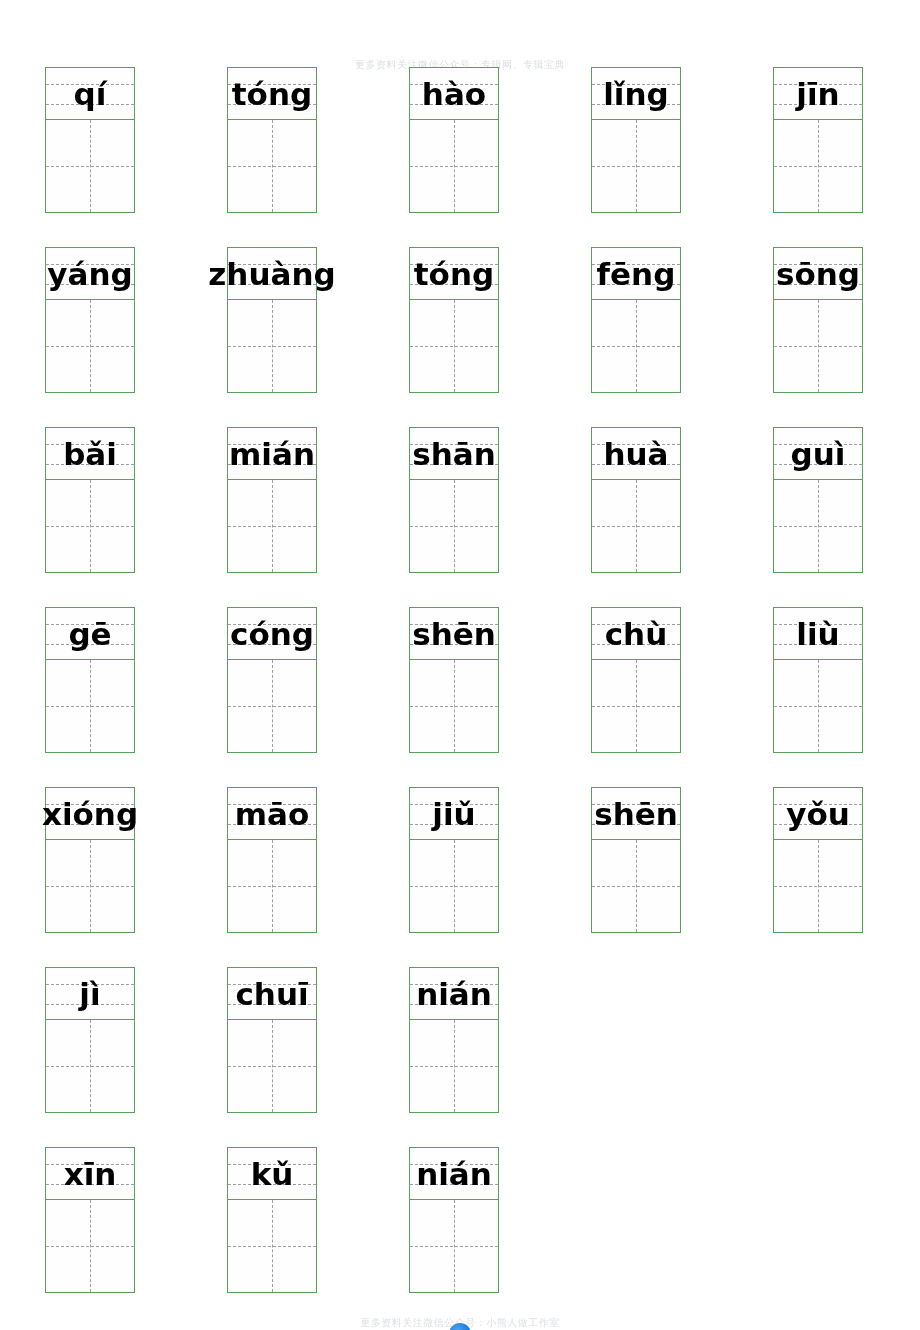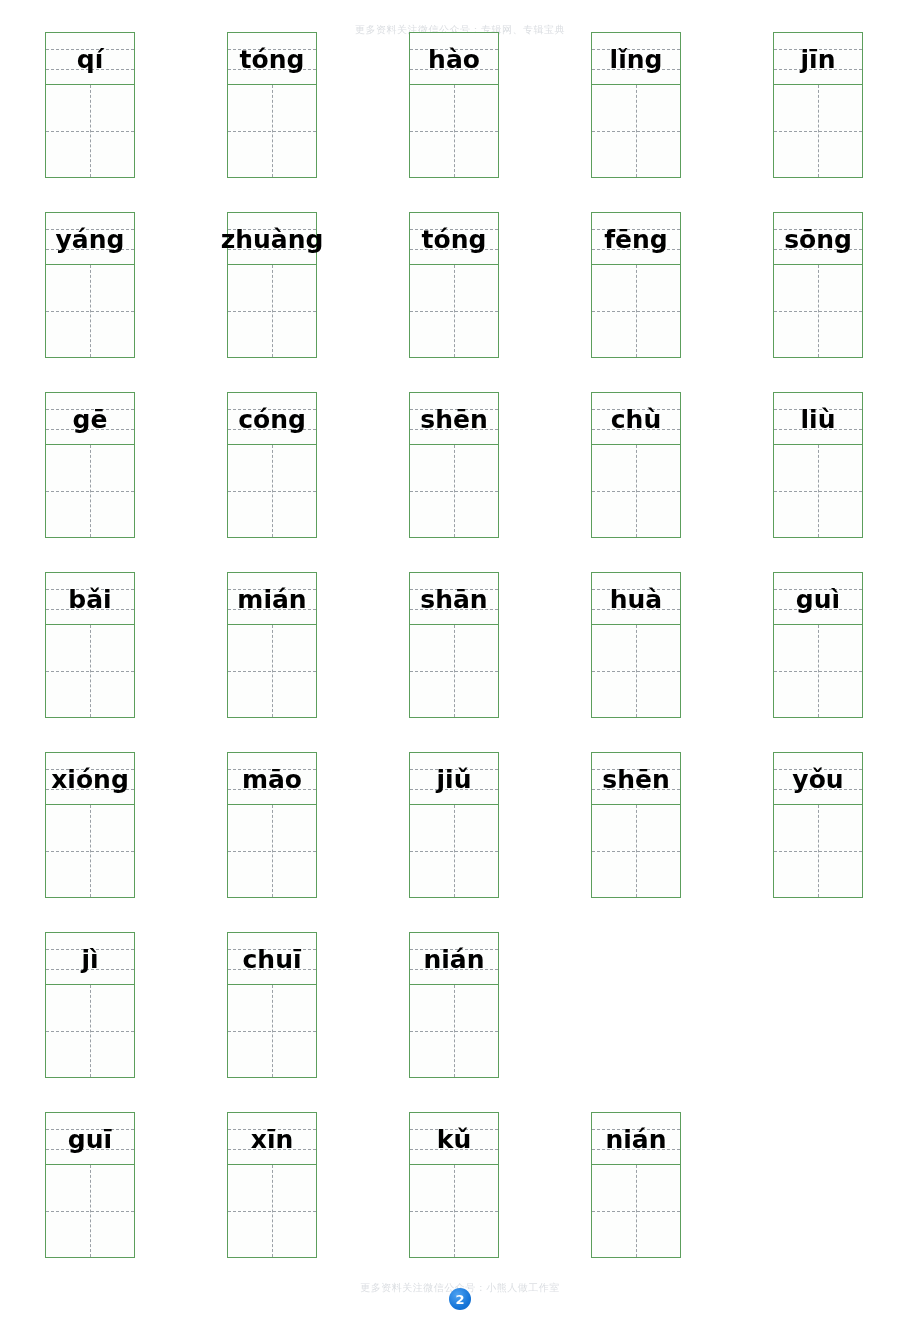--- a/index.html
+++ b/index.html
@@ -13,20 +13,21 @@
     height: 1330px;
     position: relative;
     overflow: hidden;
   }
 
   #page {
     position: relative;
     width: 920px;
     height: 1142px;
     background: #ffffff;
+    margin-top: 35px;
   }
 
   
   .watermark {
     position: absolute;
     font-family: "DejaVu Sans", sans-serif;
     color: #cfd3d8;
     white-space: nowrap;
     letter-spacing: 0.5px;
     user-select: none;
@@ -82,21 +83,21 @@
   }
   .pinyin-box .rule.r1 { top: 16px; }
   .pinyin-box .rule.r2 { top: 36px; }
 
   .pinyin-text {
     position: absolute;
     left: 50%;
     top: 50%;
     transform: translate(-50%, -50%);
     font-family: "DejaVu Sans", sans-serif;
-    font-size: 25px;
+    font-size: 31px;
     font-weight: 700;
     color: #000000;
     line-height: 1;
     white-space: nowrap;
     z-index: 2;
   }
 
   
   .char-box {
     position: relative;
@@ -264,20 +265,77 @@
             <div class="vline"></div>
             <div class="hline"></div>
           </div>
         </div>
       </div>
       <div class="grid-row">
         <div class="cell">
           <div class="pinyin-box">
             <div class="rule r1"></div>
             <div class="rule r2"></div>
+            <div class="pinyin-text">bǎi</div>
+          </div>
+          <div class="char-box">
+            <div class="vline"></div>
+            <div class="hline"></div>
+          </div>
+        </div>
+        <div class="cell">
+          <div class="pinyin-box">
+            <div class="rule r1"></div>
+            <div class="rule r2"></div>
+            <div class="pinyin-text">mián</div>
+          </div>
+          <div class="char-box">
+            <div class="vline"></div>
+            <div class="hline"></div>
+          </div>
+        </div>
+        <div class="cell">
+          <div class="pinyin-box">
+            <div class="rule r1"></div>
+            <div class="rule r2"></div>
+            <div class="pinyin-text">shān</div>
+          </div>
+          <div class="char-box">
+            <div class="vline"></div>
+            <div class="hline"></div>
+          </div>
+        </div>
+        <div class="cell">
+          <div class="pinyin-box">
+            <div class="rule r1"></div>
+            <div class="rule r2"></div>
+            <div class="pinyin-text">huà</div>
+          </div>
+          <div class="char-box">
+            <div class="vline"></div>
+            <div class="hline"></div>
+          </div>
+        </div>
+        <div class="cell">
+          <div class="pinyin-box">
+            <div class="rule r1"></div>
+            <div class="rule r2"></div>
+            <div class="pinyin-text">guì</div>
+          </div>
+          <div class="char-box">
+            <div class="vline"></div>
+            <div class="hline"></div>
+          </div>
+        </div>
+      </div>
+      <div class="grid-row">
+        <div class="cell">
+          <div class="pinyin-box">
+            <div class="rule r1"></div>
+            <div class="rule r2"></div>
             <div class="pinyin-text">gē</div>
           </div>
           <div class="char-box">
             <div class="vline"></div>
             <div class="hline"></div>
           </div>
         </div>
         <div class="cell">
           <div class="pinyin-box">
             <div class="rule r1"></div>
@@ -321,77 +379,20 @@
             <div class="vline"></div>
             <div class="hline"></div>
           </div>
         </div>
       </div>
       <div class="grid-row">
         <div class="cell">
           <div class="pinyin-box">
             <div class="rule r1"></div>
             <div class="rule r2"></div>
-            <div class="pinyin-text">bǎi</div>
-          </div>
-          <div class="char-box">
-            <div class="vline"></div>
-            <div class="hline"></div>
-          </div>
-        </div>
-        <div class="cell">
-          <div class="pinyin-box">
-            <div class="rule r1"></div>
-            <div class="rule r2"></div>
-            <div class="pinyin-text">mián</div>
-          </div>
-          <div class="char-box">
-            <div class="vline"></div>
-            <div class="hline"></div>
-          </div>
-        </div>
-        <div class="cell">
-          <div class="pinyin-box">
-            <div class="rule r1"></div>
-            <div class="rule r2"></div>
-            <div class="pinyin-text">shān</div>
-          </div>
-          <div class="char-box">
-            <div class="vline"></div>
-            <div class="hline"></div>
-          </div>
-        </div>
-        <div class="cell">
-          <div class="pinyin-box">
-            <div class="rule r1"></div>
-            <div class="rule r2"></div>
-            <div class="pinyin-text">huà</div>
-          </div>
-          <div class="char-box">
-            <div class="vline"></div>
-            <div class="hline"></div>
-          </div>
-        </div>
-        <div class="cell">
-          <div class="pinyin-box">
-            <div class="rule r1"></div>
-            <div class="rule r2"></div>
-            <div class="pinyin-text">guì</div>
-          </div>
-          <div class="char-box">
-            <div class="vline"></div>
-            <div class="hline"></div>
-          </div>
-        </div>
-      </div>
-      <div class="grid-row">
-        <div class="cell">
-          <div class="pinyin-box">
-            <div class="rule r1"></div>
-            <div class="rule r2"></div>
             <div class="pinyin-text">xióng</div>
           </div>
           <div class="char-box">
             <div class="vline"></div>
             <div class="hline"></div>
           </div>
         </div>
         <div class="cell">
           <div class="pinyin-box">
             <div class="rule r1"></div>
@@ -470,31 +471,20 @@
             <div class="vline"></div>
             <div class="hline"></div>
           </div>
         </div>
       </div>
       <div class="grid-row">
         <div class="cell">
           <div class="pinyin-box">
             <div class="rule r1"></div>
             <div class="rule r2"></div>
-            <div class="pinyin-text">guī</div>
-          </div>
-          <div class="char-box">
-            <div class="vline"></div>
-            <div class="hline"></div>
-          </div>
-        </div>
-        <div class="cell">
-          <div class="pinyin-box">
-            <div class="rule r1"></div>
-            <div class="rule r2"></div>
             <div class="pinyin-text">xīn</div>
           </div>
           <div class="char-box">
             <div class="vline"></div>
             <div class="hline"></div>
           </div>
         </div>
         <div class="cell">
           <div class="pinyin-box">
             <div class="rule r1"></div>

